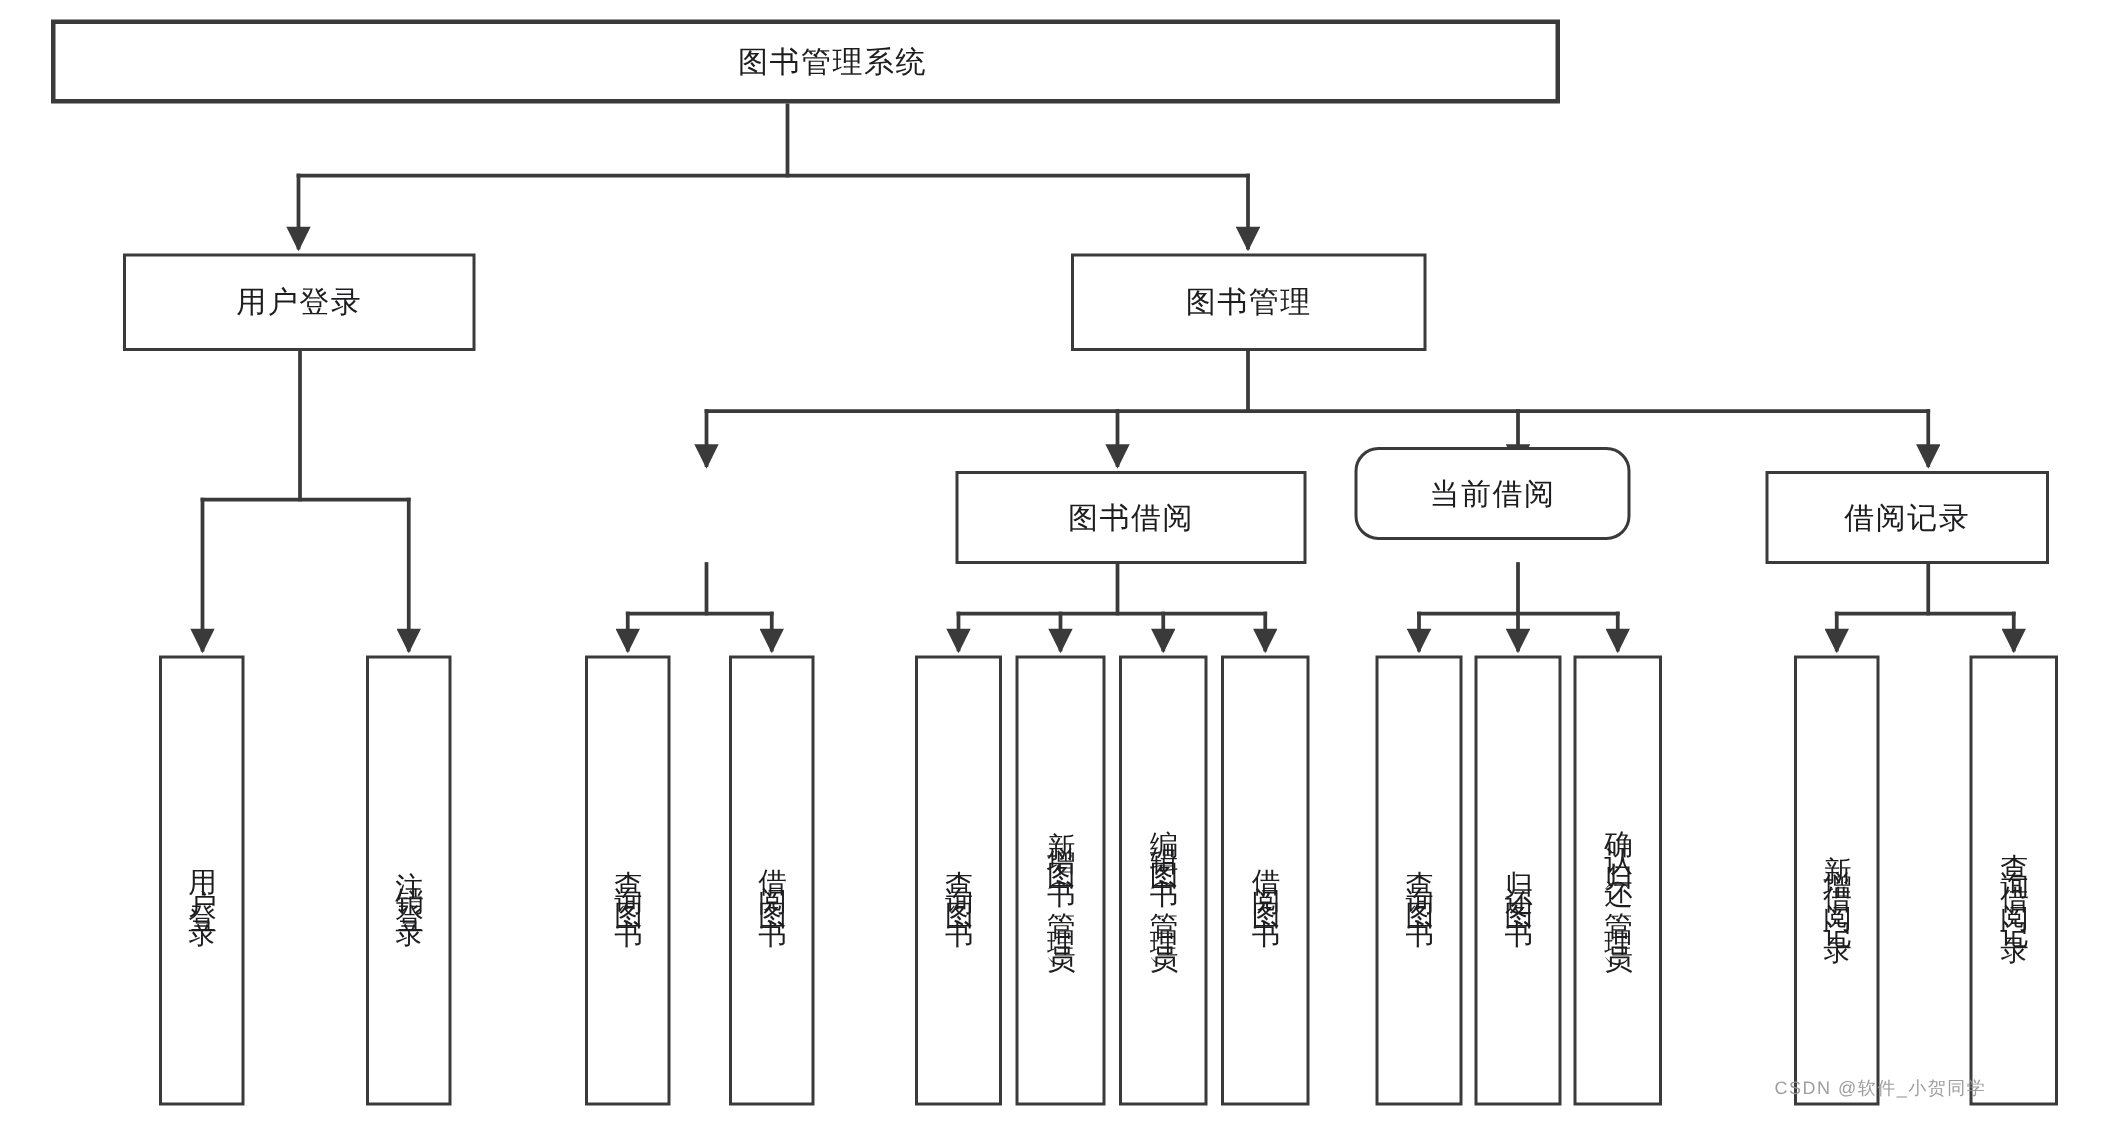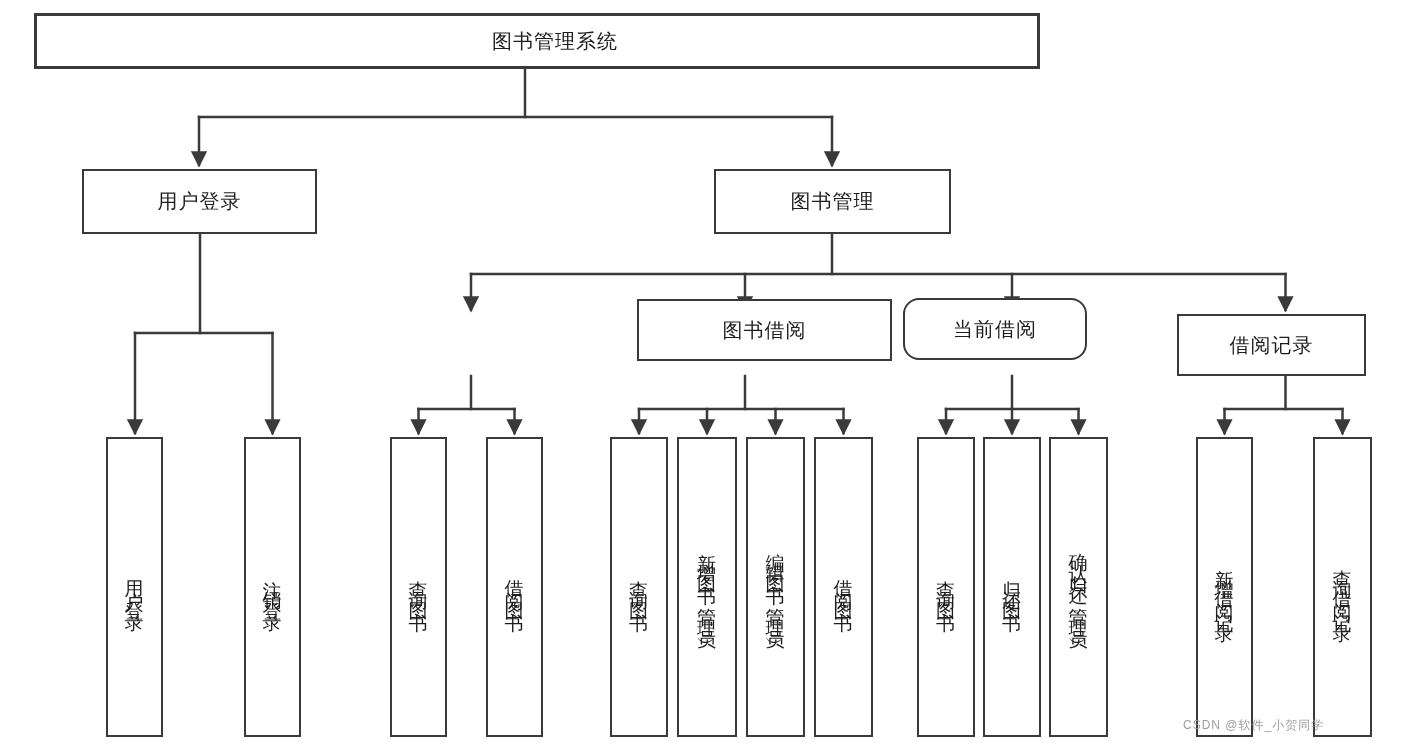--- a/index.html
+++ b/index.html
@@ -125,21 +125,21 @@
     <span class="txt">图书管理系统</span>
   </div>
 
   <div class="node h" style="left:82px; top:169px; width:235px; height:65px;">
     <span class="txt">用户登录</span>
   </div>
   <div class="node h" style="left:714px; top:169px; width:237px; height:65px;">
     <span class="txt">图书管理</span>
   </div>
 
-  <div class="node h" style="left:637px; top:299px; width:255px; height:62px;">
+  <div class="node h" style="left:637px; top:314px; width:234px; height:62px;">
     <span class="txt">图书借阅</span>
   </div>
   <div class="node h" style="left:903px; top:298px; width:184px; height:62px;border-radius:16px;">
     <span class="txt">当前借阅</span>
   </div>
   <div class="node h" style="left:1177px; top:314px; width:189px; height:62px;">
     <span class="txt">借阅记录</span>
   </div>
 
   <div class="node v" style="left:106px; top:437px; width:57px; height:300px;">

